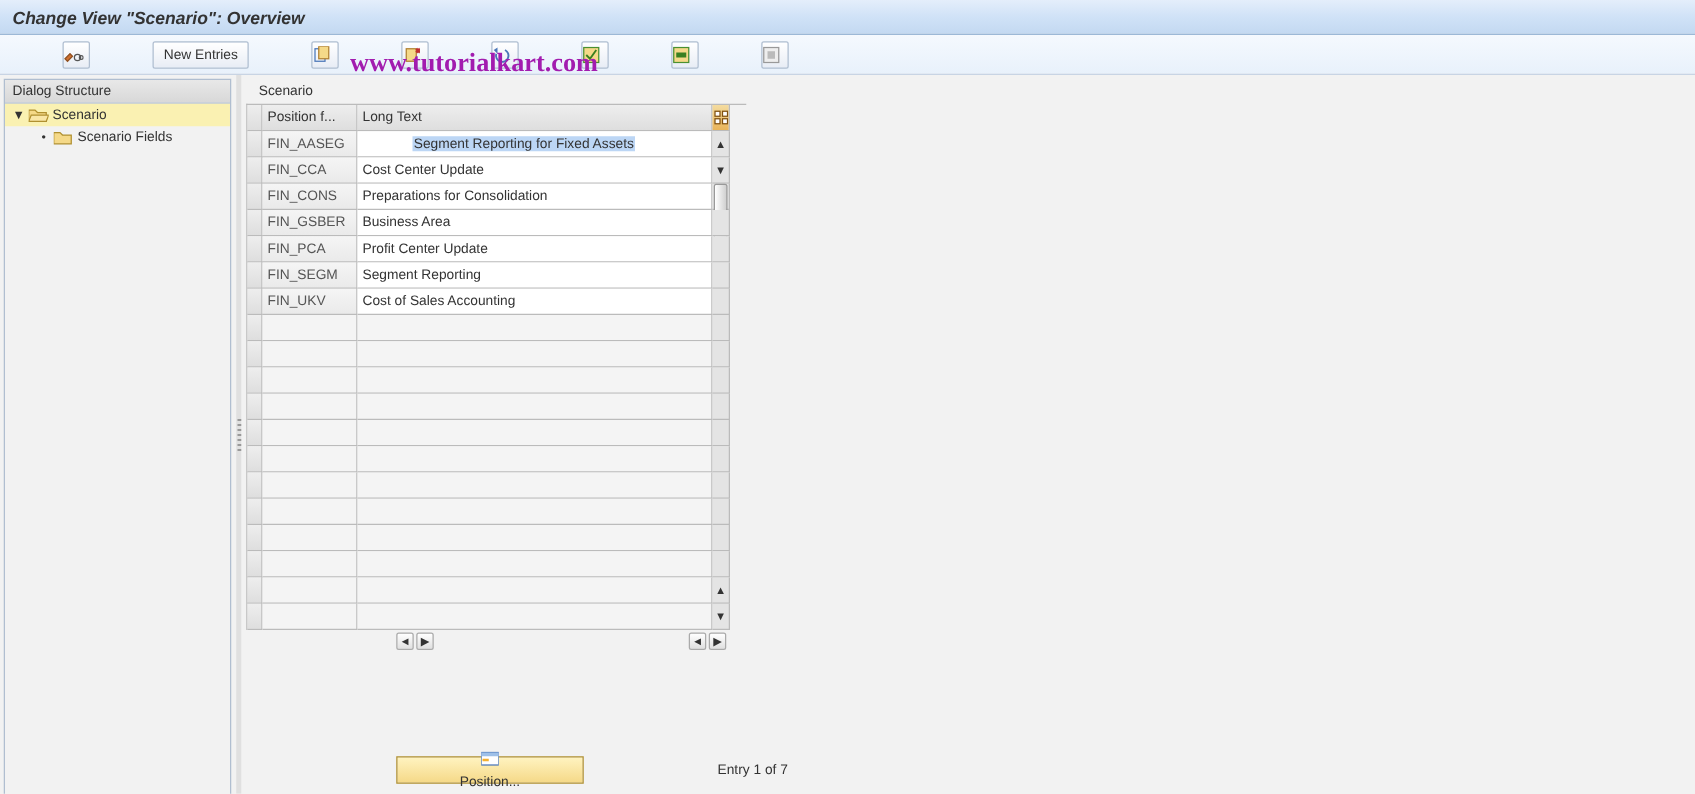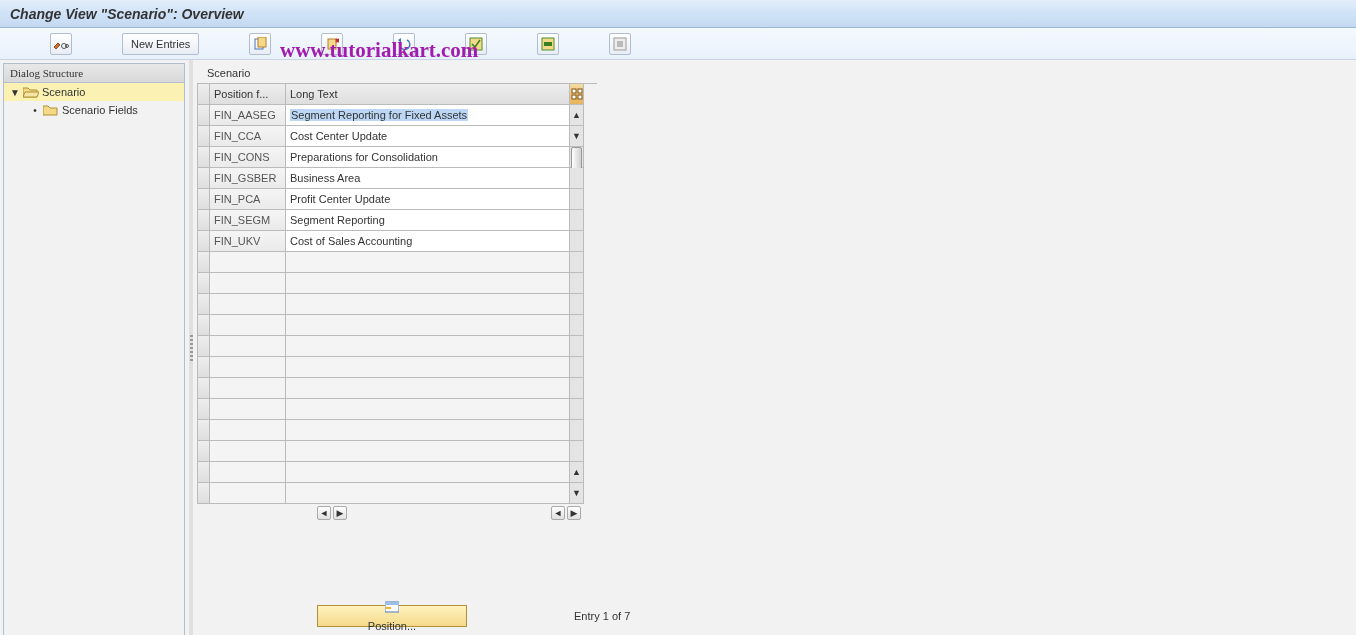--- a/index.html
+++ b/index.html
@@ -35,21 +35,20 @@
     display: flex;
     align-items: center;
     padding-left: 6px;
     gap: 6px;
   }
   .toolbar-btn {
     height: 22px;
     min-width: 22px;
     display: inline-flex;
     align-items: center;
-    justify-content: center;
     border: 1px solid #b0bed0;
     background: linear-gradient(to bottom, #fff, #e8edf5);
     border-radius: 2px;
     cursor: pointer;
     margin-left: 44px;
   }
   .toolbar-btn.textbtn {
     padding: 0 8px;
   }
 
@@ -82,21 +81,20 @@
     display: flex;
     flex-direction: column;
   }
   .dialog-header {
     height: 19px;
     background: linear-gradient(to bottom,#e8e8e8,#d8d8d8);
     border-bottom: 1px solid #b0bed0;
     padding: 0 6px;
     display: flex;
     align-items: center;
-    font-family: Liberation Serif, serif;
   }
   .tree-item {
     height: 18px;
     display: flex;
     align-items: center;
     padding-left: 6px;
     font-size: 11px;
     cursor: pointer;
   }
   .tree-item.selected {
@@ -173,20 +171,21 @@
     background: #f4f4f4;
   }
   .grid .cell.cornercell {
     background: linear-gradient(to bottom,#f4dca0,#e9b45a);
     padding:0;
     justify-content:center;
   }
   .grid .cell.selcell .seltext{
     background: #bcd6f5;
     padding: 0 1px;
+    margin-left: 40px;
   }
   .grid .scrolltrack {
     background: #e4e4e4;
     border-right:1px solid #bbb;
     border-bottom:1px solid #bbb;
     position:relative;
   }
 
   .hscroll {
     height: 18px;

